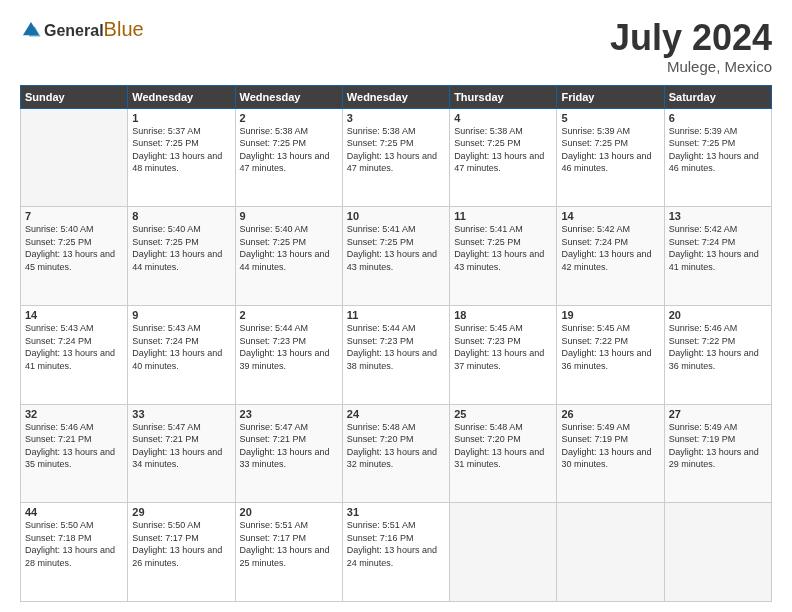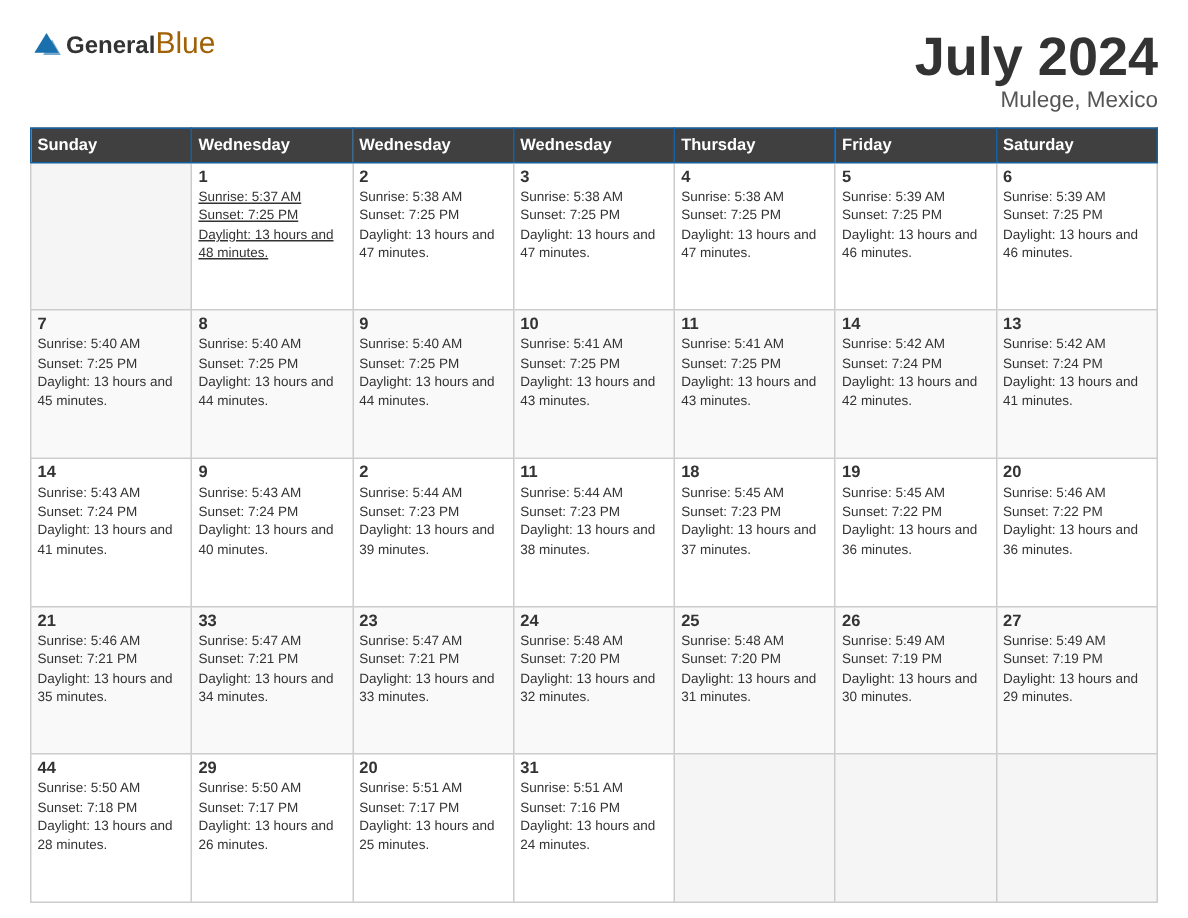--- a/index.html
+++ b/index.html
@@ -127,21 +127,21 @@
         <th>Thursday</th>
         <th>Friday</th>
         <th>Saturday</th>
       </tr>
     </thead>
     <tbody id="calendar-body">
     <tr>
           <td class="empty-cell"></td>
           <td>
             <span class="day-number">1</span>
-            <div class="day-info" style="white-space: pre-line; text-decoration: underline;">Sunrise: 5:37 AM
+            <div class="day-info" style="white-space: pre-line;">Sunrise: 5:37 AM
 Sunset: 7:25 PM
 Daylight: 13 hours and 48 minutes.</div>
           </td>
           <td>
             <span class="day-number">2</span>
             <div class="day-info" style="white-space: pre-line;">Sunrise: 5:38 AM
 Sunset: 7:25 PM
 Daylight: 13 hours and 47 minutes.</div>
           </td>
           <td>
@@ -252,21 +252,21 @@
           </td>
           <td>
             <span class="day-number">20</span>
             <div class="day-info" style="white-space: pre-line;">Sunrise: 5:46 AM
 Sunset: 7:22 PM
 Daylight: 13 hours and 36 minutes.</div>
           </td>
         </tr>
         <tr>
           <td>
-            <span class="day-number">21</span>
+            <span class="day-number">32</span>
             <div class="day-info" style="white-space: pre-line;">Sunrise: 5:46 AM
 Sunset: 7:21 PM
 Daylight: 13 hours and 35 minutes.</div>
           </td>
           <td>
             <span class="day-number">33</span>
             <div class="day-info" style="white-space: pre-line;">Sunrise: 5:47 AM
 Sunset: 7:21 PM
 Daylight: 13 hours and 34 minutes.</div>
           </td>

